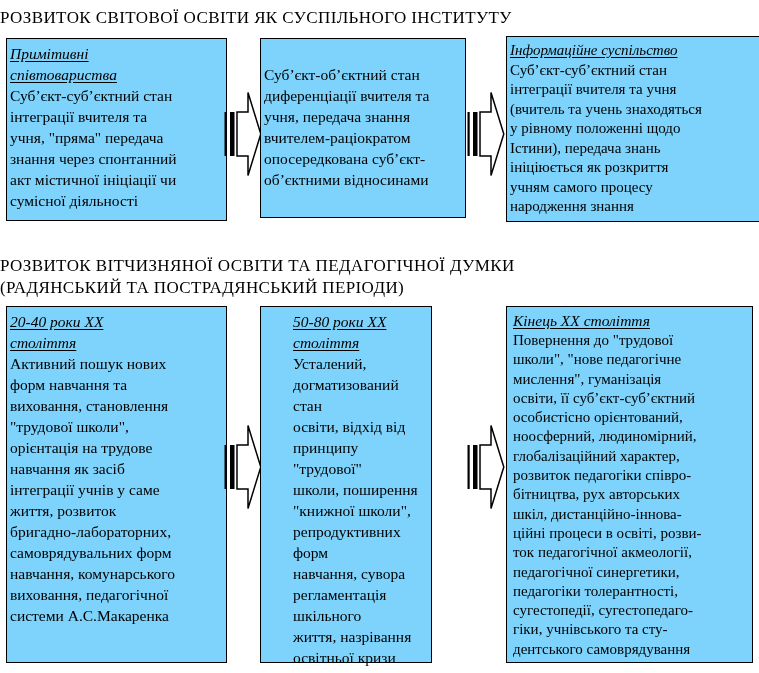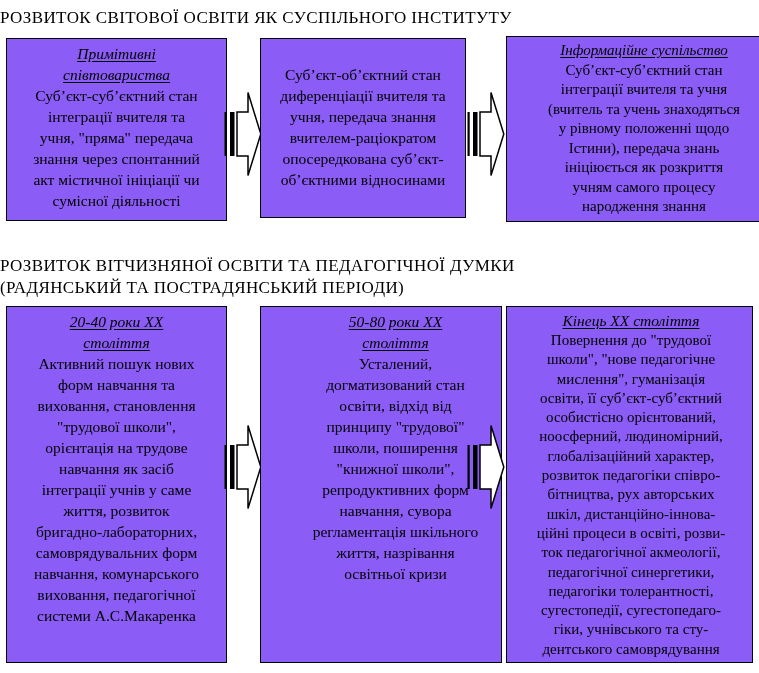--- a/index.html
+++ b/index.html
@@ -16,22 +16,22 @@
     text-align: left;
     font-size: 17px; line-height: 22px;
     letter-spacing: 0.4px;
     white-space: pre-line;
   }
   .title-1 { top: 7px; }
   .title-2 { top: 255px; }
   .box {
     position: absolute;
     border: 1.6px solid #000000;
-    background: #8b5cf6;
-    text-align: center;
+    background: #7dd3fc;
+    text-align: left;
     padding: 4px 3px;
   }
   .box-heading {
     font-style: italic;
     text-decoration: underline;
     text-underline-offset: 2px;
     white-space: pre-line;
     font-size: 15.5px; line-height: 21px;
   }
   .box-body {
@@ -39,21 +39,21 @@
     font-size: 15.5px; line-height: 21px;
   }
   
   .b1r1 { left: 6px;   top: 38px; width: 221px; height: 183px; }
   .b2r1 { left: 260px; top: 38px; width: 206px; height: 180px; }
   .b3r1 { left: 506px; top: 36px; width: 276px; height: 186px; }
   .b3r1 .box-heading, .b3r1 .box-body { font-size: 15px; line-height: 19.5px; }
   .b2r1 .box-body { margin-top: 21px; font-family: Liberation Serif, serif; }
   
   .b1r2 { left: 6px;   top: 306px; width: 221px; height: 357px; }
-  .b2r2 { left: 260px; top: 306px; width: 242px; height: 357px; padding-left: 32px; }
+  .b2r2 { left: 260px; top: 306px; width: 172px; height: 357px; padding-left: 32px; }
   .b3r2 { left: 506px; top: 306px; width: 247px; height: 357px; padding-left: 6px; }
   .b1r2 .box-body, .b2r2 .box-body { }
   .b3r2 .box-heading { font-size: 15.5px; line-height: 20px; }
   .b3r2 .box-body { font-size: 15px; line-height: 19.3px; }
   
   .arrow { position: absolute; width: 38px; height: 86px; }
   .a1r1 { left: 224px; top: 91px; }
   .a2r1 { left: 467px; top: 91px; }
   .a1r2 { left: 224px; top: 424px; }
   .a2r2 { left: 467px; top: 424px; }

